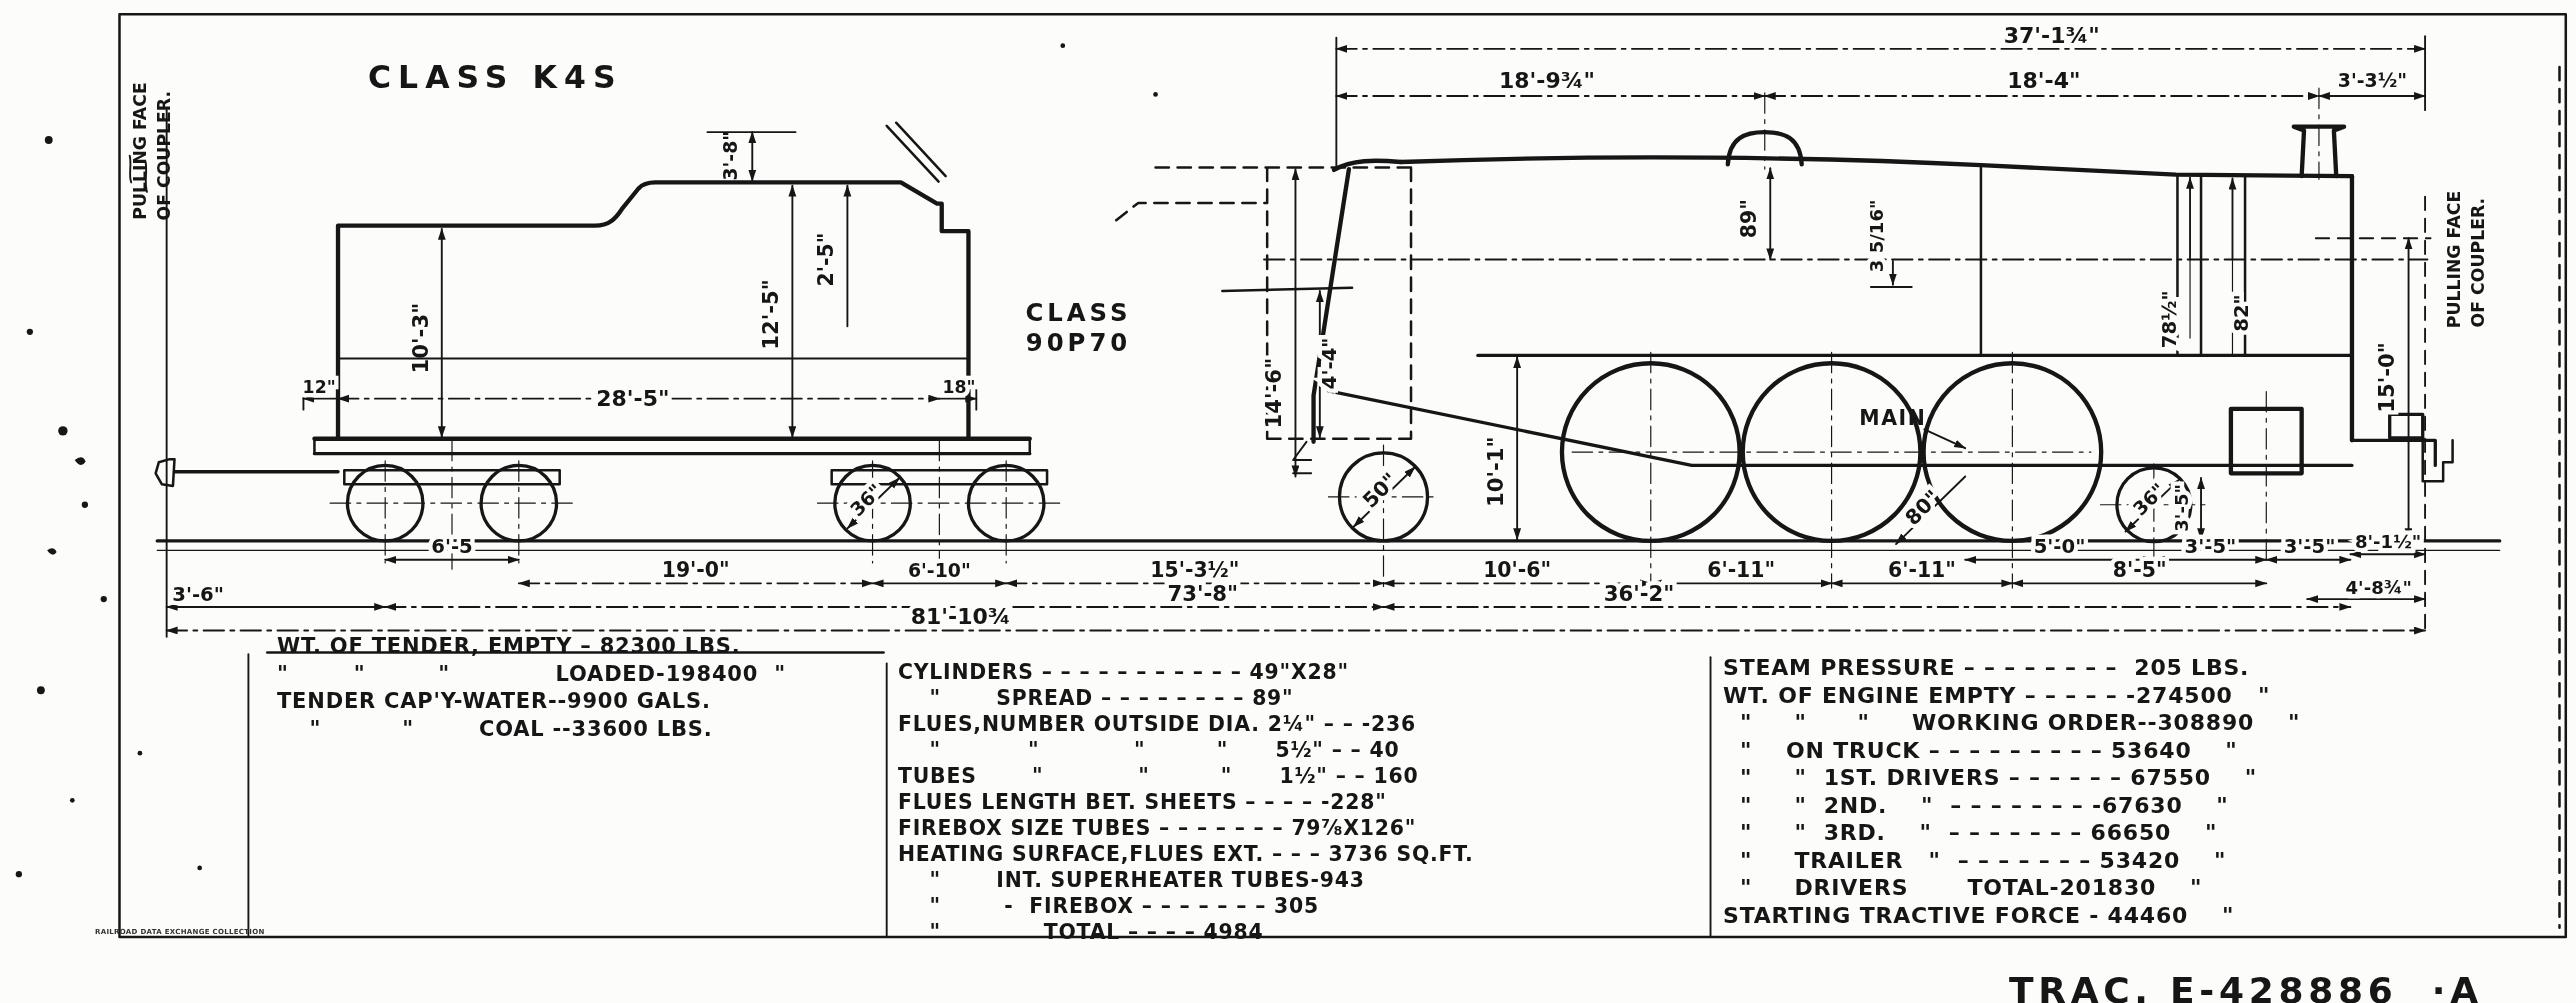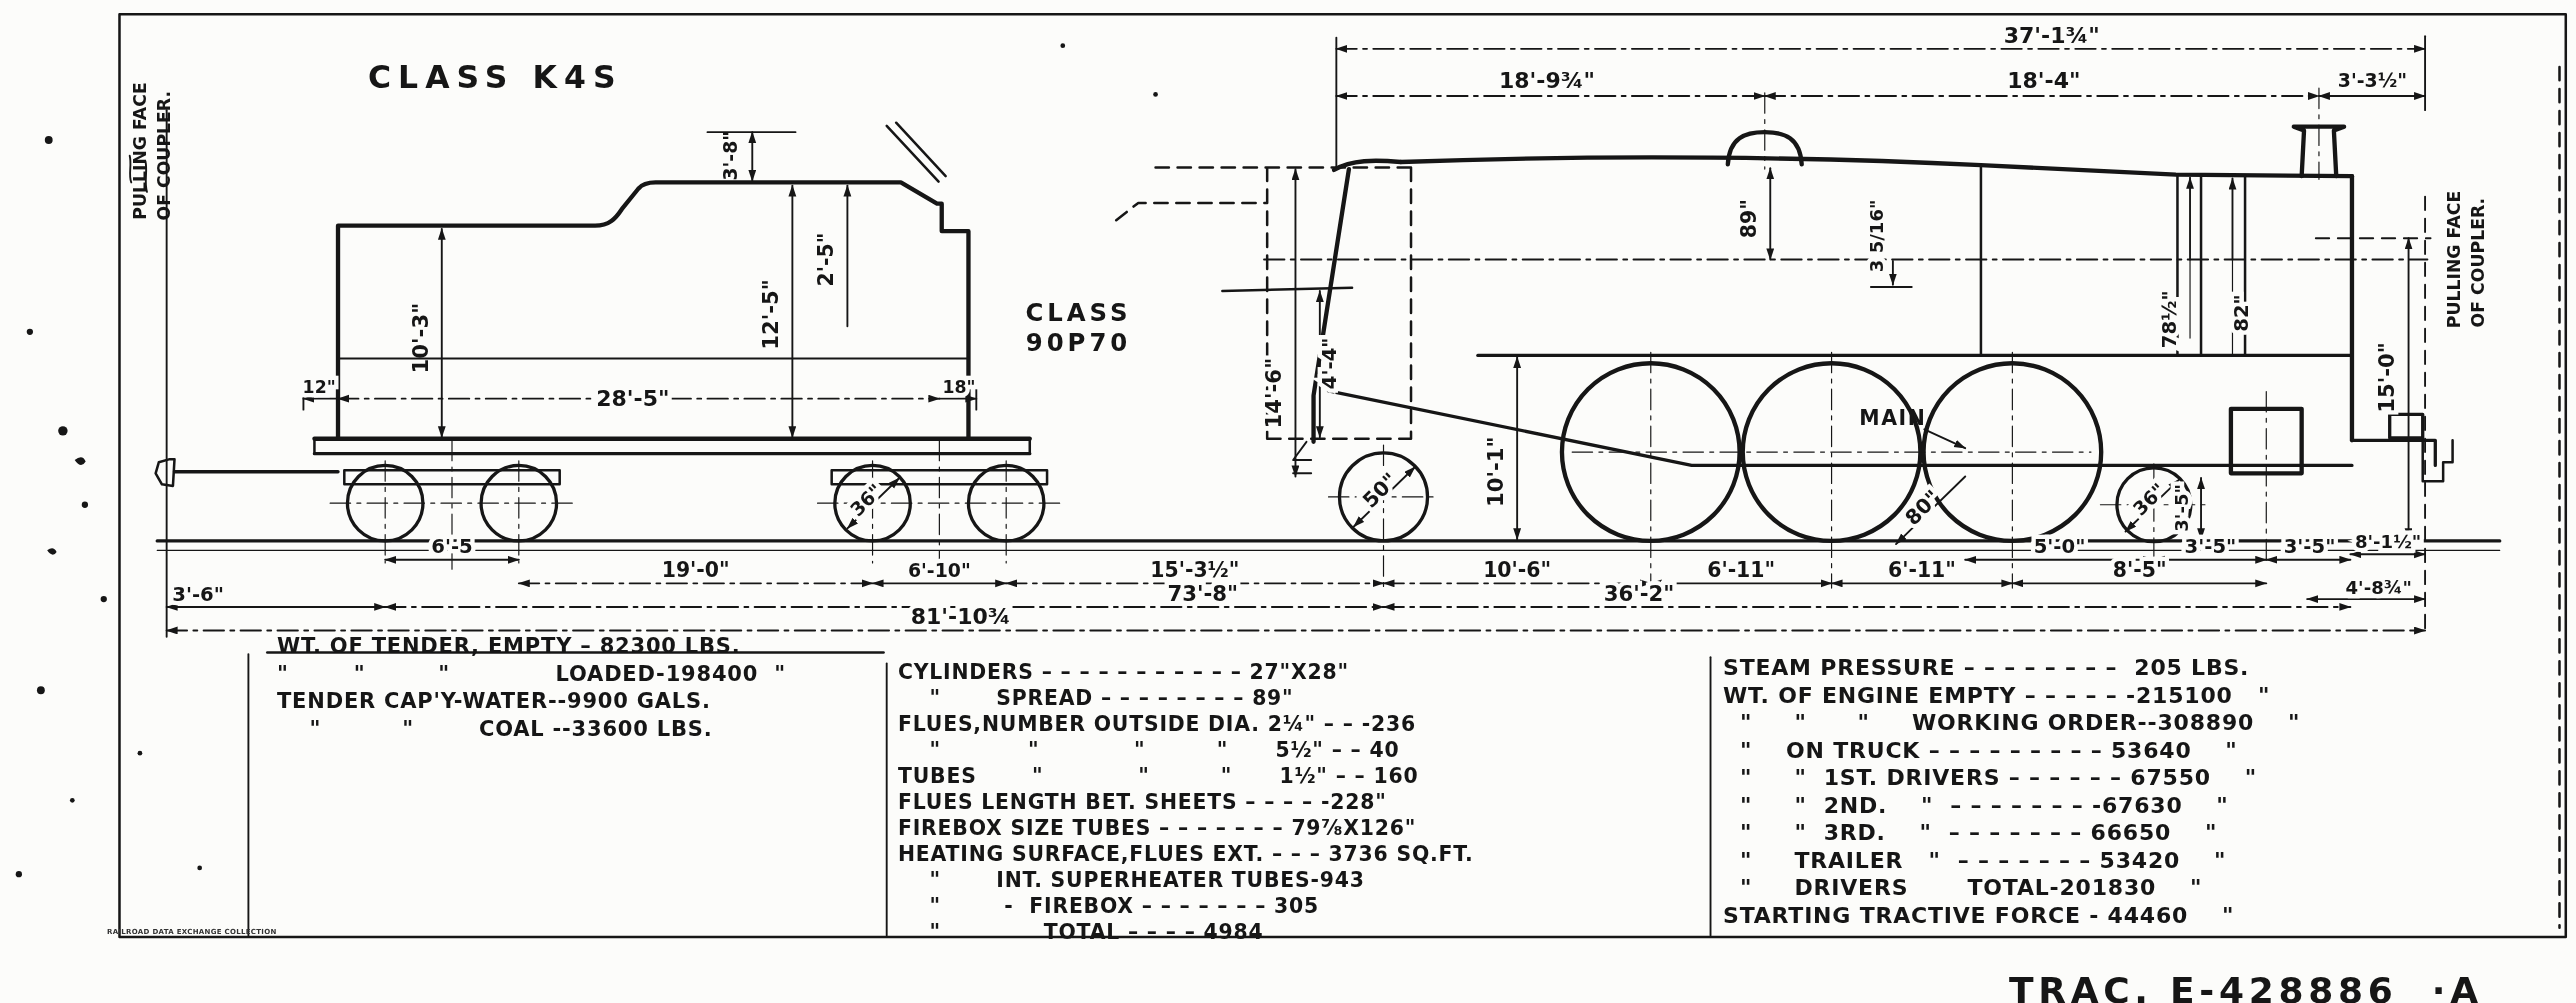--- a/index.html
+++ b/index.html
@@ -11,21 +11,21 @@
   .dd{stroke-dasharray:26 8 5 8;}
   .dsh{stroke-dasharray:17 11;}
   .t{fill:#161616;font-family:"DejaVu Sans",sans-serif;font-weight:bold;}
   .hal{paint-order:stroke;stroke:#fcfcfa;stroke-width:11px;}
   .blk{position:absolute;font-weight:bold;letter-spacing:0.8px;}
   .blk .tl{white-space:pre;}
   .tbl-tender{left:277px;top:633px;font-size:21px;line-height:27.5px;}
   .tbl-boiler{left:898px;top:659px;font-size:20.4px;line-height:26px;}
   .tbl-weights{left:1723px;top:654px;font-size:22px;line-height:27.5px;}
   .trac{position:absolute;left:2009px;top:942px;font-size:36px;font-weight:bold;letter-spacing:4.7px;white-space:pre;margin-top:28px;}
-  .stamp{position:absolute;left:107px;top:928px;font-size:7px;font-weight:bold;letter-spacing:0.3px;color:#333;}
+  .stamp{position:absolute;left:95px;top:928px;font-size:7px;font-weight:bold;letter-spacing:0.3px;color:#333;}
 </style>
 </head>
 <body>
 
 <div class="page">
 
 <svg width="2576" height="1004" viewBox="0 0 3277 1277">
   <defs>
     <marker id="ar" orient="auto-start-reverse" markerWidth="16" markerHeight="12" refX="14" refY="5" markerUnits="userSpaceOnUse">
       <path d="M0,0 L15,5 L0,10 z" fill="#161616"></path>
@@ -258,36 +258,36 @@
 </svg>
 
   <div class="blk tbl-tender">
     <div class="tl">WT. OF TENDER, EMPTY – 82300 LBS.</div>
     <div class="tl">"        "         "             LOADED-198400  "</div>
     <div class="tl">TENDER CAP'Y-WATER--9900 GALS.</div>
     <div class="tl">    "          "        COAL --33600 LBS.</div>
   </div>
 
   <div class="blk tbl-boiler">
-    <div class="tl">CYLINDERS – – – – – – – – – – – 27"X28"</div>
+    <div class="tl">CYLINDERS – – – – – – – – – – – 49"X28"</div>
     <div class="tl">    "       SPREAD – – – – – – – – 89"</div>
     <div class="tl">FLUES,NUMBER OUTSIDE DIA. 2¼" – – -236</div>
     <div class="tl">    "           "            "         "      5½" – – 40</div>
     <div class="tl">TUBES       "            "         "      1½" – – 160</div>
     <div class="tl">FLUES LENGTH BET. SHEETS – – – – -228"</div>
     <div class="tl">FIREBOX SIZE TUBES – – – – – – – 79⅞X126"</div>
     <div class="tl">HEATING SURFACE,FLUES EXT. – – – 3736 SQ.FT.</div>
     <div class="tl">    "       INT. SUPERHEATER TUBES-943</div>
     <div class="tl">    "        -  FIREBOX – – – – – – – 305</div>
     <div class="tl">    "             TOTAL – – – – 4984</div>
   </div>
 
   <div class="blk tbl-weights">
     <div class="tl">STEAM PRESSURE – – – – – – – –  205 LBS.</div>
-    <div class="tl">WT. OF ENGINE EMPTY – – – – – -215100   "</div>
+    <div class="tl">WT. OF ENGINE EMPTY – – – – – -274500   "</div>
     <div class="tl">  "     "      "     WORKING ORDER--308890    "</div>
     <div class="tl">  "    ON TRUCK – – – – – – – – – 53640    "</div>
     <div class="tl">  "     "  1ST. DRIVERS – – – – – – 67550    "</div>
     <div class="tl">  "     "  2ND.    "  – – – – – – – -67630    "</div>
     <div class="tl">  "     "  3RD.    "  – – – – – – – 66650    "</div>
     <div class="tl">  "     TRAILER   "  – – – – – – – 53420    "</div>
     <div class="tl">  "     DRIVERS       TOTAL-201830    "</div>
     <div class="tl">STARTING TRACTIVE FORCE - 44460    "</div>
   </div>
 

